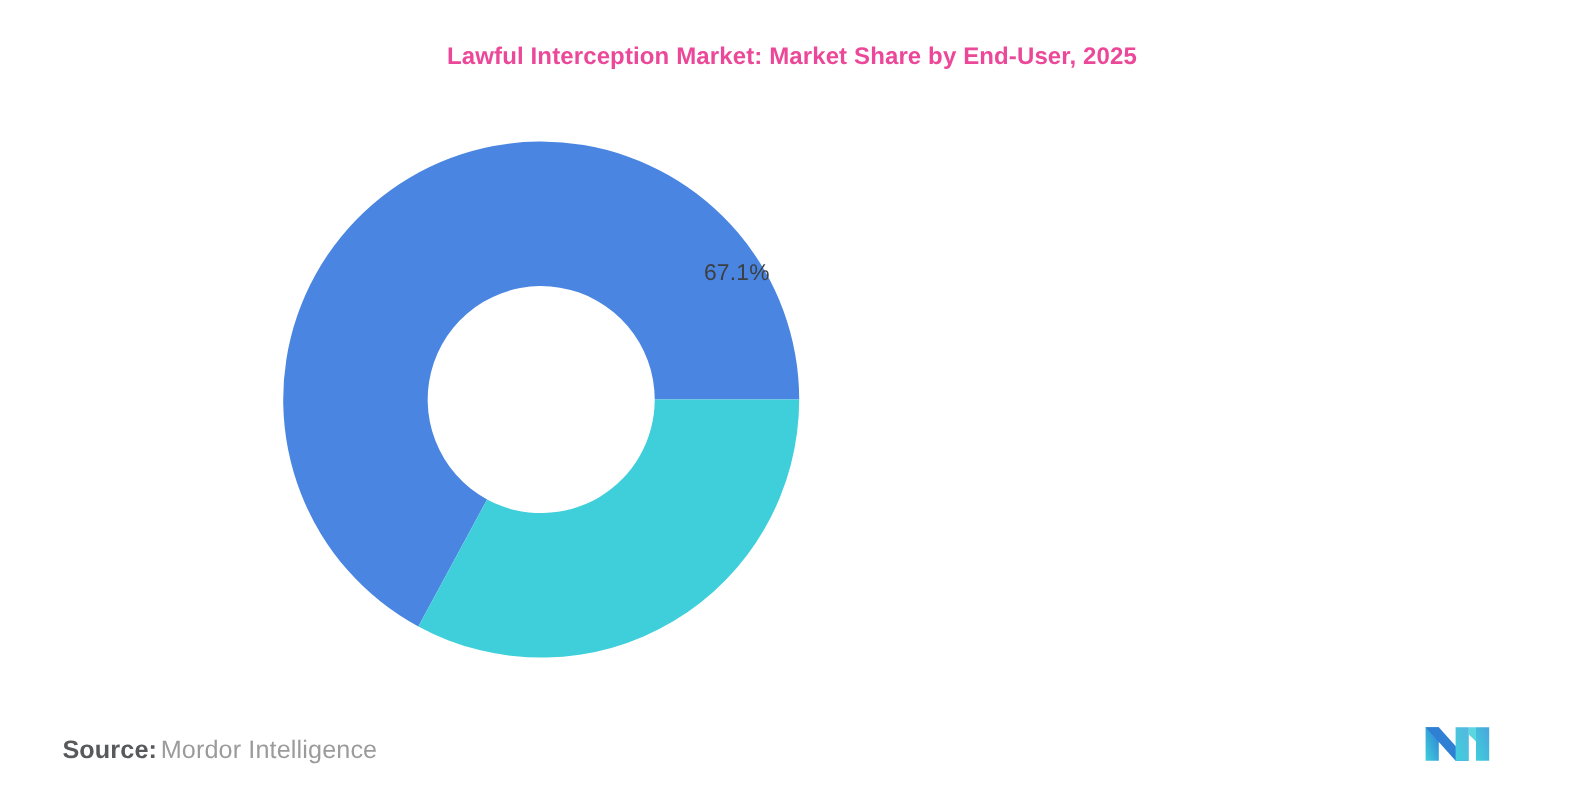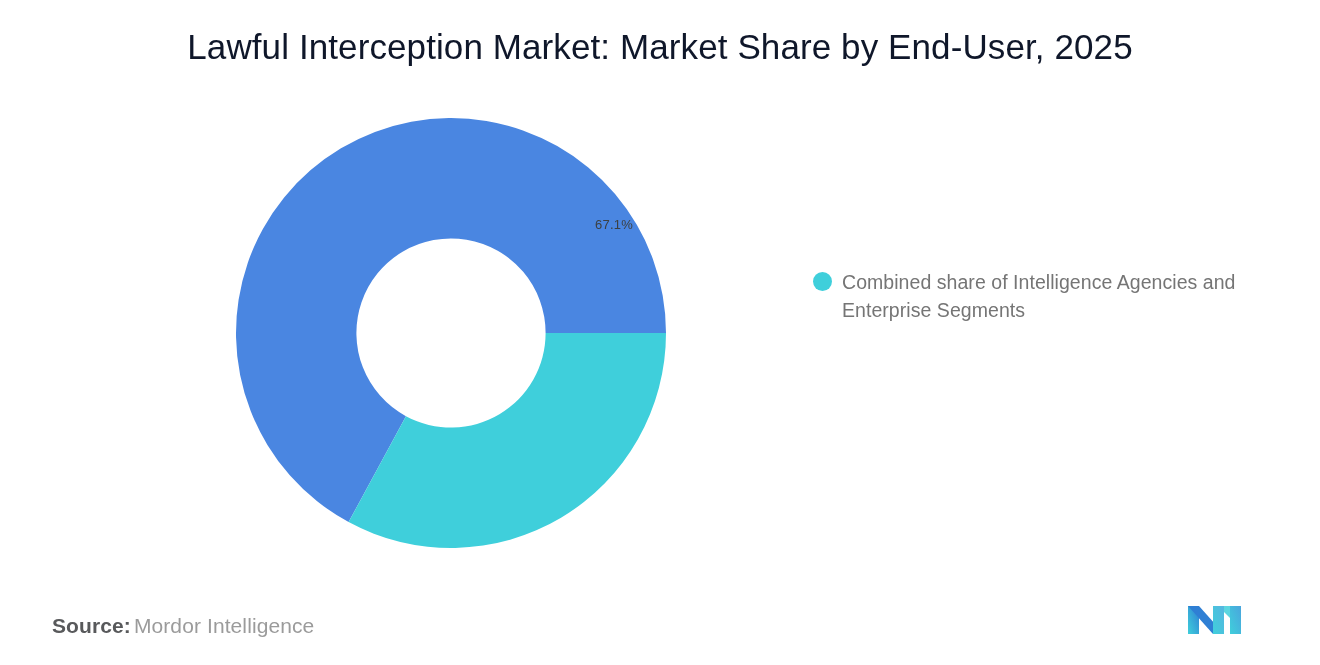--- a/index.html
+++ b/index.html
@@ -18,23 +18,23 @@
     -webkit-font-smoothing: antialiased;
   }
 
   
   .chart-title {
     position: absolute;
     left: 0;
     top: 28px;
     width: 1320px;
     text-align: center;
-    font-size: 35px;
-    font-weight: 400;
-    color: #0f172a;
+    font-size: 20px;
+    font-weight: 700;
+    color: #ec4899;
     letter-spacing: 0.1px;
     line-height: 38px;
     white-space: nowrap;
   }
 
   
   .plot-area {
     position: absolute;
     left: 0;
     top: 95px;
@@ -55,21 +55,21 @@
     height: 430px;
     overflow: visible;
   }
 
   .slice-label {
     position: absolute;
     left: 338px;
     top: 99px;
     width: 80px;
     text-align: center;
-    font-size: 13px;
+    font-size: 19px;
     color: #3c4043;
     font-weight: 400;
     letter-spacing: 0.2px;
   }
 
   
   .legend {
     position: absolute;
     left: 813px;
     top: 268px;
@@ -144,24 +144,20 @@
     </svg>
 
     <div class="slice-label">67.1%</div>
   </div>
 
 </div>
 
 <div class="legend">
 
 
-  <div class="legend-item">
-    <span class="legend-marker" id="legend-swatch-1" style="background: rgb(63, 207, 219);"></span>
-    <span class="legend-label">Combined share of Intelligence Agencies and Enterprise Segments</span>
-  </div>
 
 </div>
 
 <div class="footer-source">
   <span class="src-key">Source:</span><span class="src-val">Mordor Intelligence</span>
 </div>
 
 <div class="brand-logo">
   <svg width="66" height="40" viewBox="0 0 66 40" xmlns="http://www.w3.org/2000/svg">
     <defs>

